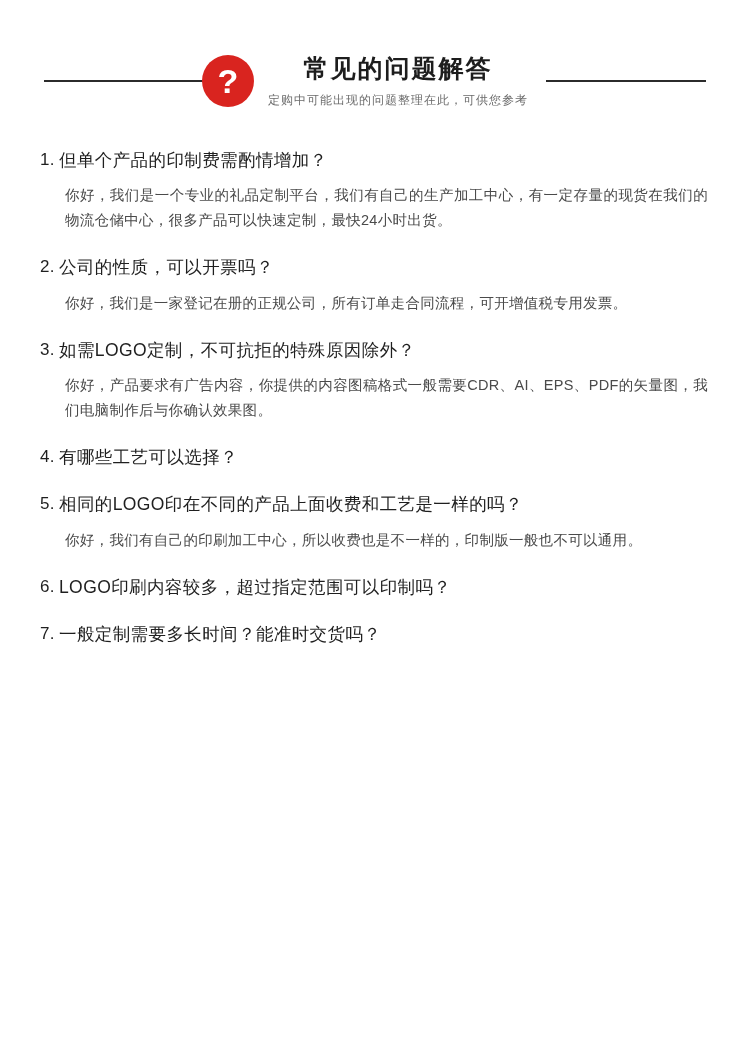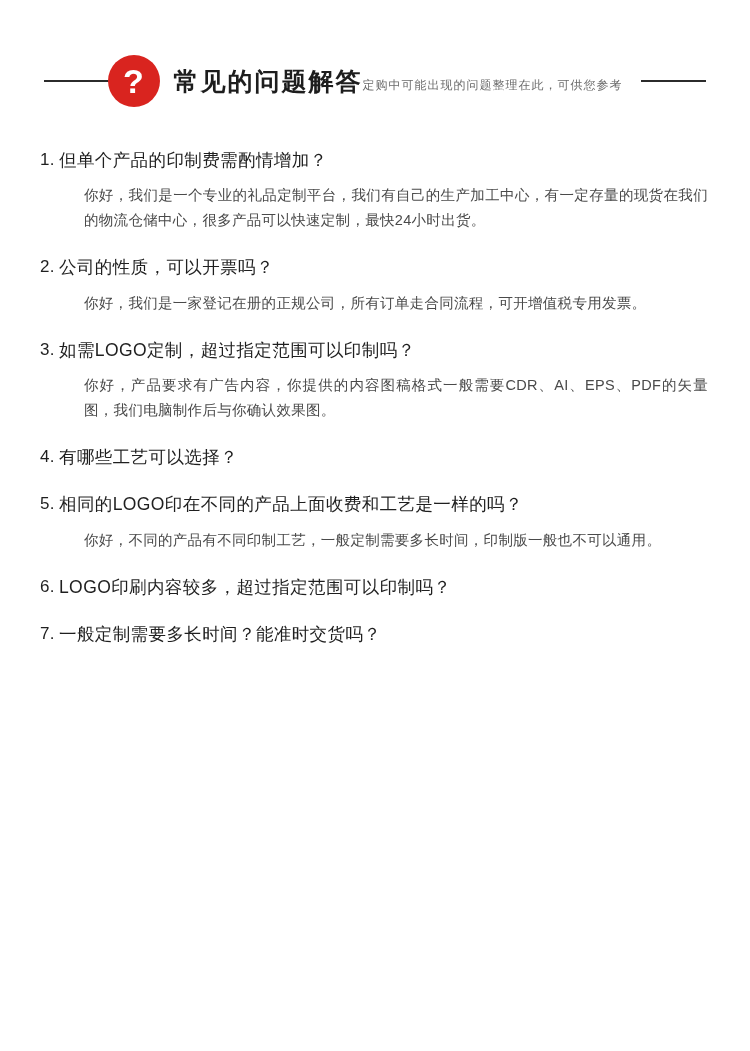--- a/index.html
+++ b/index.html
@@ -47,21 +47,21 @@
     align-items: center;
     justify-content: center;
     font-size: 34px;
     font-weight: bold;
     line-height: 1;
     flex: 0 0 auto;
     margin-left: -2px;
   }
   .title-block {
     display: flex;
-    flex-direction: row;
+    flex-direction: column;
     align-items: center;
     padding: 0 14px;
     flex: 0 0 auto;
   }
   .title-main {
     font-size: 25px;
     font-weight: bold;
     color: #1d1d1d;
     letter-spacing: 2px;
     line-height: 1.2;
@@ -93,21 +93,21 @@
   .faq-num {
     flex: 0 0 auto;
     margin-right: 4px;
     font-size: 17px;
   }
   .faq-qtext {
     flex: 1 1 auto;
   }
   .faq-a {
     margin-top: 10px;
-    margin-left: 44px;
+    margin-left: 25px;
     font-size: 14.5px;
     color: #4a4a4a;
     line-height: 1.72;
     letter-spacing: 0.3px;
     text-align: justify;
     padding-right: 6px;
   }
 </style>
 </head>
 <body>
@@ -140,38 +140,38 @@
       <div class="faq-q">
         <span class="faq-num">2.</span>
         <span class="faq-qtext">公司的性质，可以开票吗？</span>
       </div>
       <div class="faq-a">你好，我们是一家登记在册的正规公司，所有订单走合同流程，可开增值税专用发票。</div>
     </div>
 
     <div class="faq-item">
       <div class="faq-q">
         <span class="faq-num">3.</span>
-        <span class="faq-qtext">如需LOGO定制，超过指定范围可以印制吗？</span>
+        <span class="faq-qtext">如需LOGO定制，不可抗拒的特殊原因除外？</span>
       </div>
       <div class="faq-a">你好，产品要求有广告内容，你提供的内容图稿格式一般需要CDR、AI、EPS、PDF的矢量图，我们电脑制作后与你确认效果图。</div>
     </div>
 
     <div class="faq-item">
       <div class="faq-q">
         <span class="faq-num">4.</span>
         <span class="faq-qtext">有哪些工艺可以选择？</span>
       </div>
     </div>
 
     <div class="faq-item">
       <div class="faq-q">
         <span class="faq-num">5.</span>
         <span class="faq-qtext">相同的LOGO印在不同的产品上面收费和工艺是一样的吗？</span>
       </div>
-      <div class="faq-a">你好，不同的产品有不同印制工艺，一般定制需要多长时间，印制版一般也不可以通用。</div>
+      <div class="faq-a">你好，我们有自己的印刷加工中心，所以收费也是不一样的，印制版一般也不可以通用。</div>
     </div>
 
     <div class="faq-item">
       <div class="faq-q">
         <span class="faq-num">6.</span>
         <span class="faq-qtext">LOGO印刷内容较多，超过指定范围可以印制吗？</span>
       </div>
     </div>
 
     <div class="faq-item">

